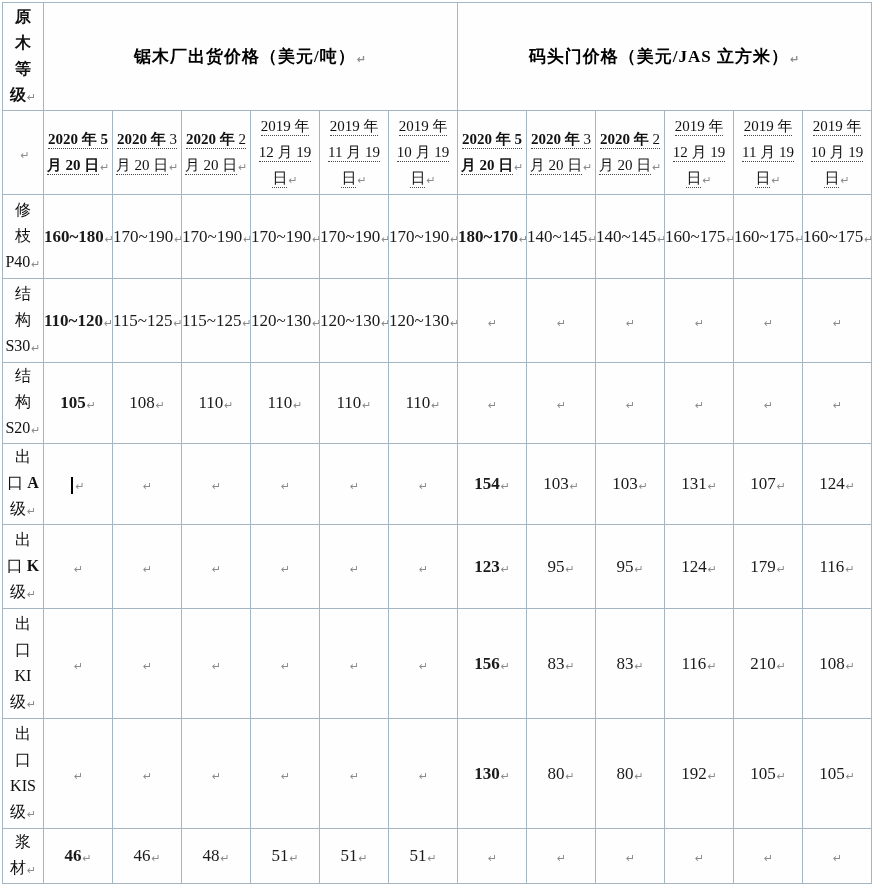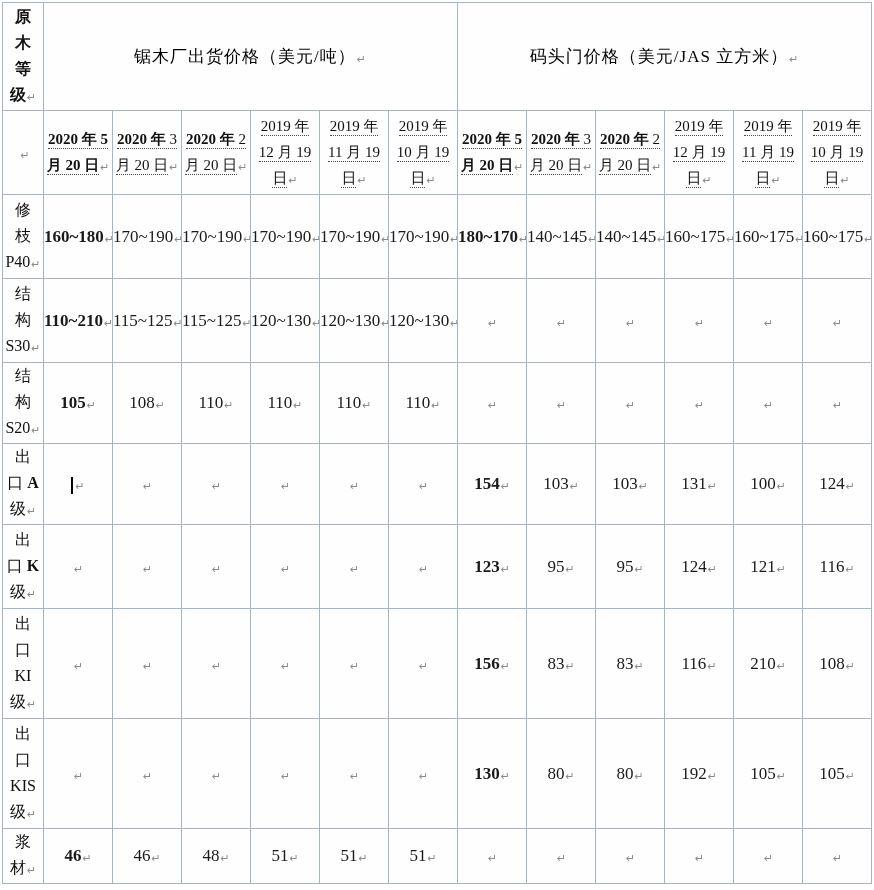--- a/index.html
+++ b/index.html
@@ -17,21 +17,21 @@
   table.grid td{
     border:1px solid #a3b6c1;
     text-align:center;vertical-align:middle;
     padding:0;overflow:hidden;
   }
   
   td.labelcell{font-size:16px;line-height:26px;color:#111;}
   td.labelcell .lline{white-space:nowrap;}
   .boldtxt{font-weight:bold;}
   
-  td.grouphead{font-size:17px;font-weight:normal;letter-spacing:1px;color:#000;}
+  td.grouphead{font-size:17px;font-weight:bold;letter-spacing:1px;color:#000;}
   
   td.datecell{font-size:15px;line-height:26px;color:#111;}
   td.datecell .dline{white-space:nowrap;}
   td.datecell .dotted{
     border-bottom:1px dotted #4a4a4a;padding-bottom:1px;
   }
   
   td.pricecell{font-size:17px;color:#1a1a1a;white-space:nowrap;}
   td.pricecell.b .num{font-weight:bold;}
   td.cornerempty{text-align:left;vertical-align:middle;}
@@ -154,21 +154,21 @@
           <td class="pricecell"><span class="num">160~175</span><span class="pmark">↵</span></td>
           <td class="pricecell"><span class="num">160~175</span><span class="pmark">↵</span></td>
           <td class="pricecell"><span class="num">160~175</span><span class="pmark">↵</span></td>
         </tr>
         <tr style="height: 84px;">
           <td class="labelcell">
             <div class="lline"><span>结</span></div>
             <div class="lline"><span>构</span></div>
             <div class="lline"><span>S30</span><span class="pmark">↵</span></div>
           </td>
-          <td class="pricecell b"><span class="num">110~210</span><span class="pmark">↵</span></td>
+          <td class="pricecell b"><span class="num">110~120</span><span class="pmark">↵</span></td>
           <td class="pricecell"><span class="num">115~125</span><span class="pmark">↵</span></td>
           <td class="pricecell"><span class="num">115~125</span><span class="pmark">↵</span></td>
           <td class="pricecell"><span class="num">120~130</span><span class="pmark">↵</span></td>
           <td class="pricecell"><span class="num">120~130</span><span class="pmark">↵</span></td>
           <td class="pricecell"><span class="num">120~130</span><span class="pmark">↵</span></td>
           <td class="pricecell b"><span class="pmark">↵</span></td>
           <td class="pricecell"><span class="pmark">↵</span></td>
           <td class="pricecell"><span class="pmark">↵</span></td>
           <td class="pricecell"><span class="pmark">↵</span></td>
           <td class="pricecell"><span class="pmark">↵</span></td>
@@ -202,40 +202,40 @@
           <td class="pricecell b"><span class="caret"></span><span class="pmark">↵</span></td>
           <td class="pricecell"><span class="pmark">↵</span></td>
           <td class="pricecell"><span class="pmark">↵</span></td>
           <td class="pricecell"><span class="pmark">↵</span></td>
           <td class="pricecell"><span class="pmark">↵</span></td>
           <td class="pricecell"><span class="pmark">↵</span></td>
           <td class="pricecell b"><span class="num">154</span><span class="pmark">↵</span></td>
           <td class="pricecell"><span class="num">103</span><span class="pmark">↵</span></td>
           <td class="pricecell"><span class="num">103</span><span class="pmark">↵</span></td>
           <td class="pricecell"><span class="num">131</span><span class="pmark">↵</span></td>
-          <td class="pricecell"><span class="num">100</span><span class="pmark">↵</span></td>
+          <td class="pricecell"><span class="num">107</span><span class="pmark">↵</span></td>
           <td class="pricecell"><span class="num">124</span><span class="pmark">↵</span></td>
         </tr>
         <tr style="height: 84px;">
           <td class="labelcell">
             <div class="lline"><span>出</span></div>
             <div class="lline"><span>口 </span><span class="boldtxt">K</span></div>
             <div class="lline"><span>级</span><span class="pmark">↵</span></div>
           </td>
           <td class="pricecell b"><span class="pmark">↵</span></td>
           <td class="pricecell"><span class="pmark">↵</span></td>
           <td class="pricecell"><span class="pmark">↵</span></td>
           <td class="pricecell"><span class="pmark">↵</span></td>
           <td class="pricecell"><span class="pmark">↵</span></td>
           <td class="pricecell"><span class="pmark">↵</span></td>
           <td class="pricecell b"><span class="num">123</span><span class="pmark">↵</span></td>
           <td class="pricecell"><span class="num">95</span><span class="pmark">↵</span></td>
           <td class="pricecell"><span class="num">95</span><span class="pmark">↵</span></td>
           <td class="pricecell"><span class="num">124</span><span class="pmark">↵</span></td>
-          <td class="pricecell"><span class="num">121</span><span class="pmark">↵</span></td>
+          <td class="pricecell"><span class="num">179</span><span class="pmark">↵</span></td>
           <td class="pricecell"><span class="num">116</span><span class="pmark">↵</span></td>
         </tr>
         <tr style="height: 110px;">
           <td class="labelcell">
             <div class="lline"><span>出</span></div>
             <div class="lline"><span>口</span></div>
             <div class="lline"><span>KI</span></div>
             <div class="lline"><span>级</span><span class="pmark">↵</span></div>
           </td>
           <td class="pricecell b"><span class="pmark">↵</span></td>

